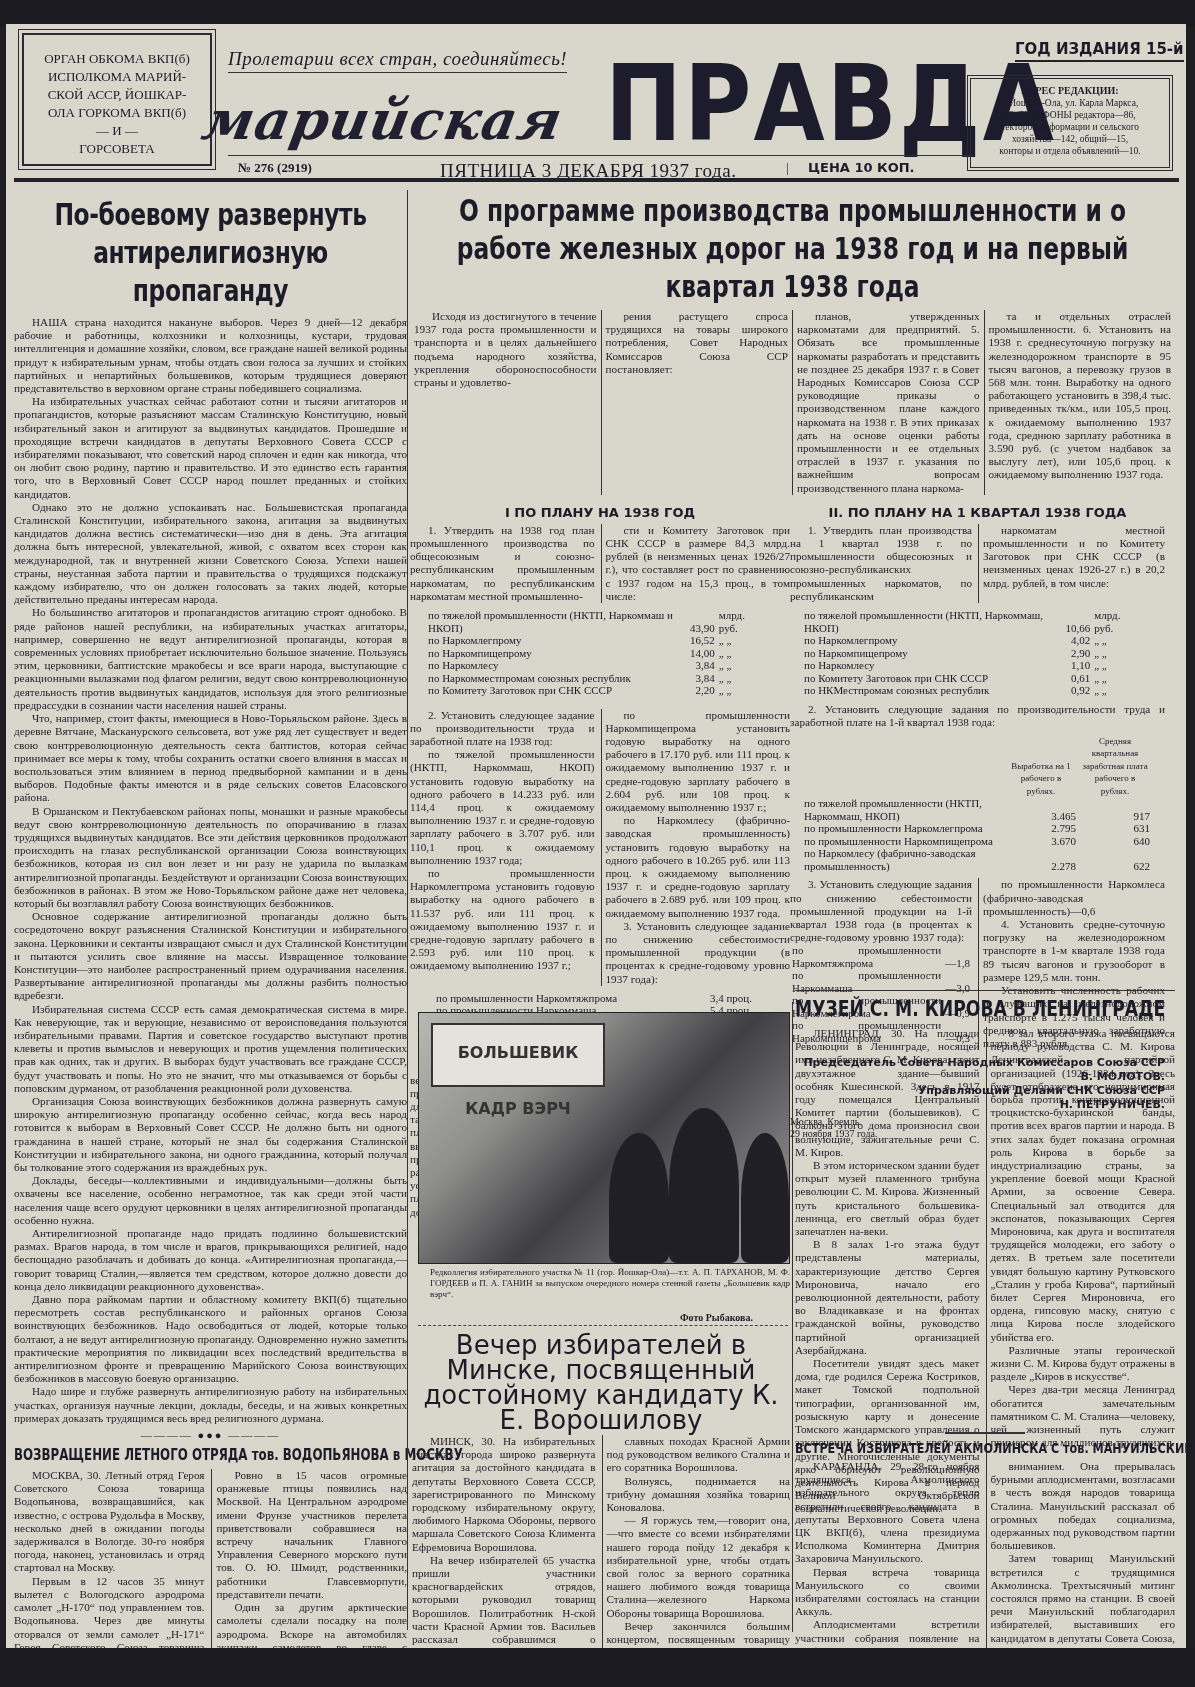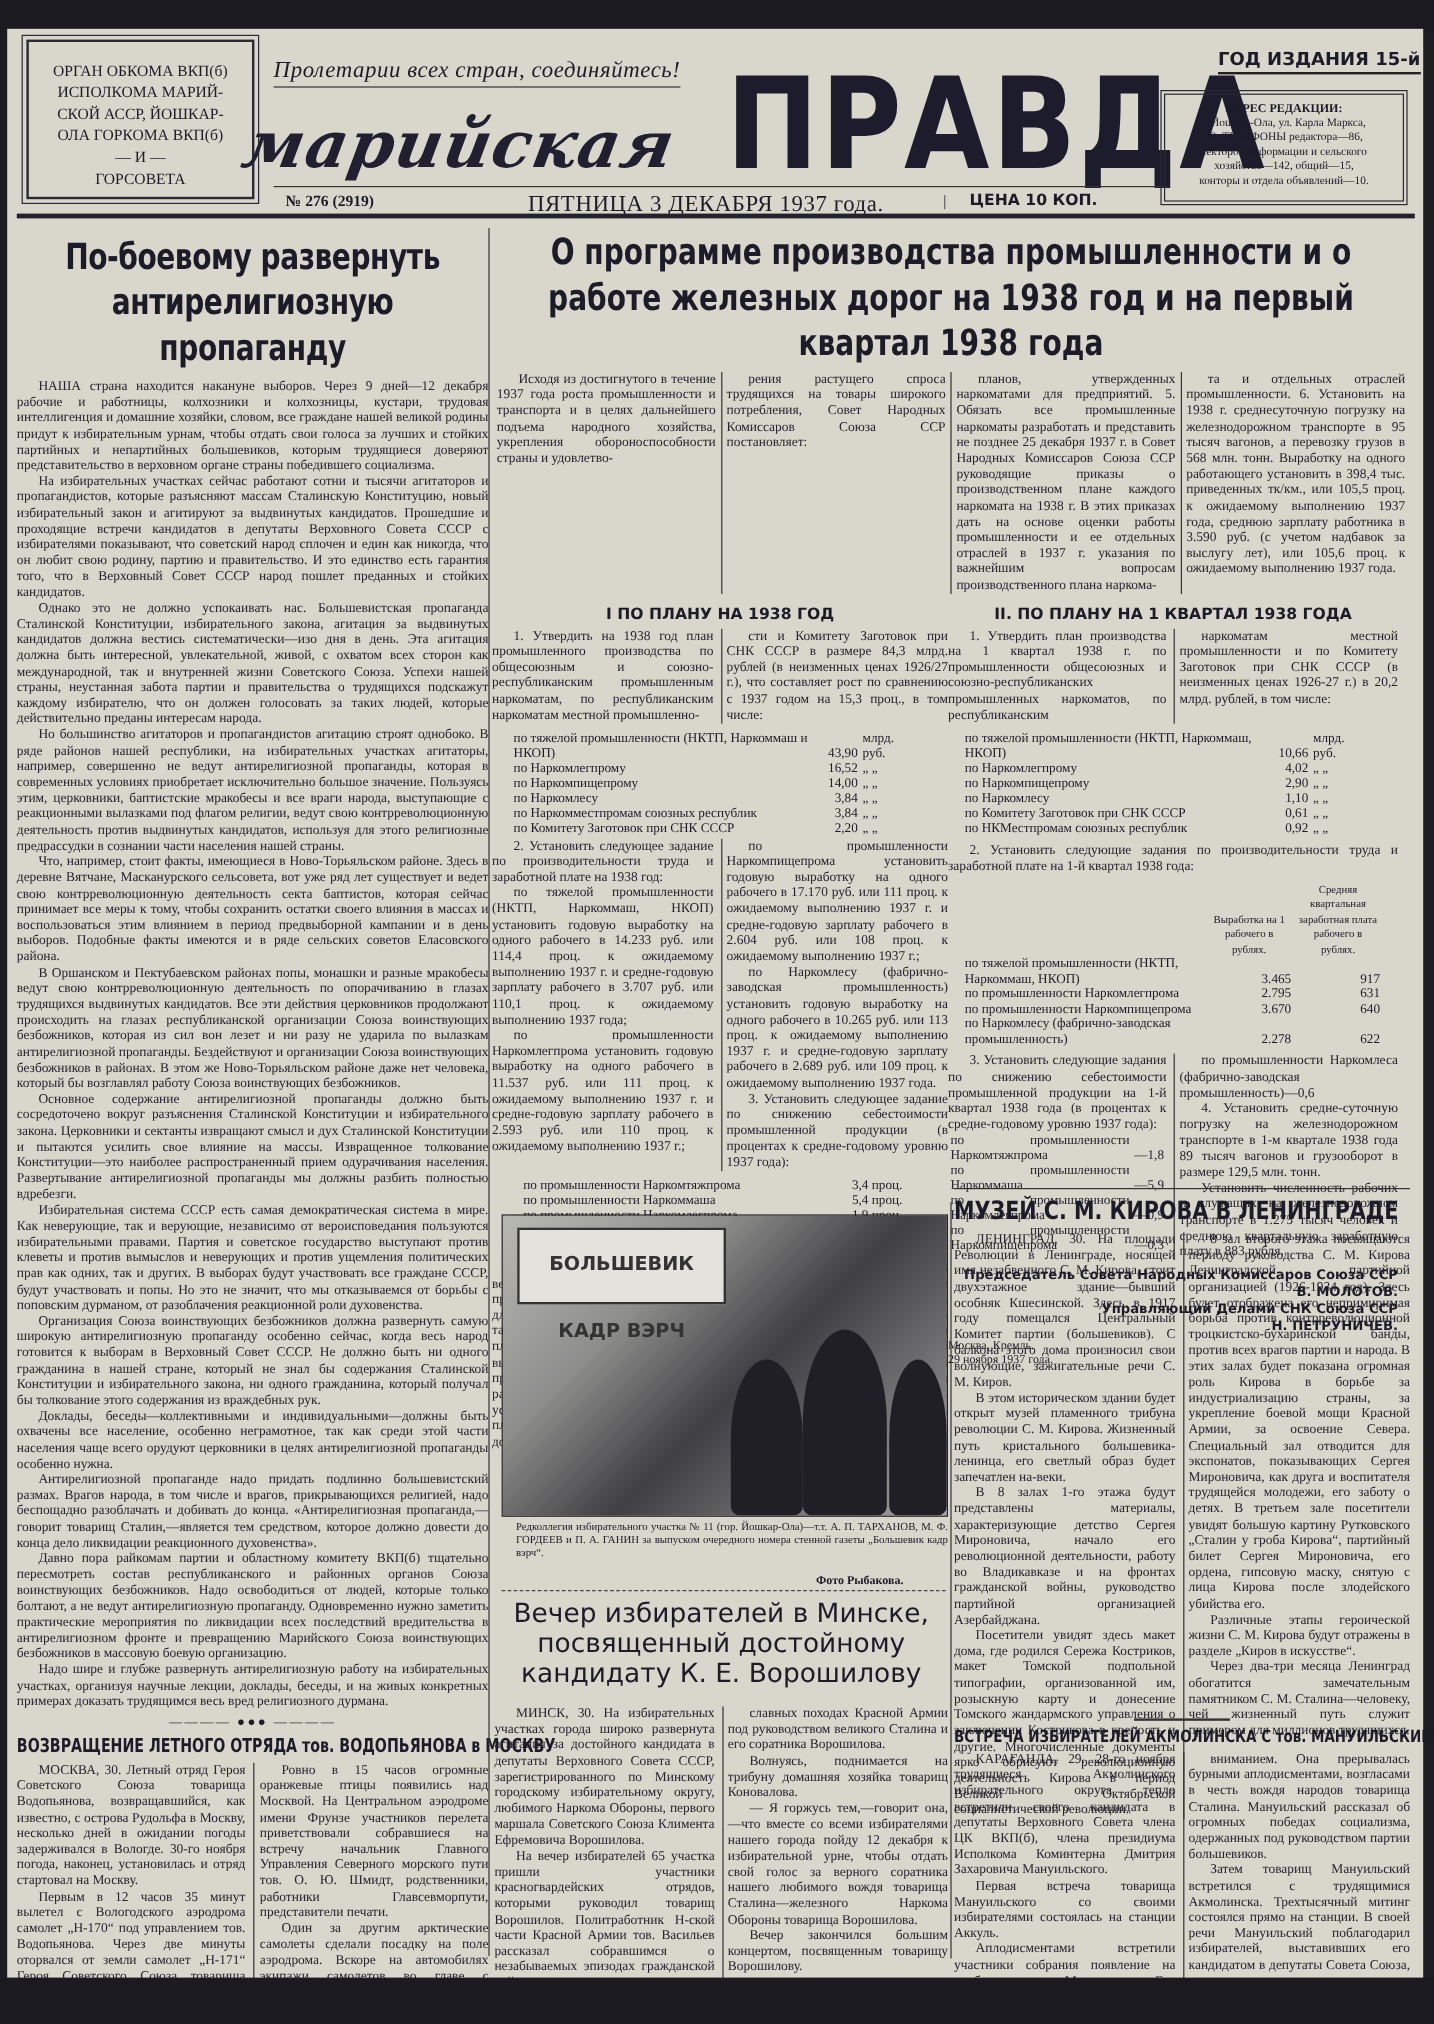--- a/index.html
+++ b/index.html
@@ -102,21 +102,21 @@
   .photo .sign {
     position: absolute; left: 12px; top: 10px; width: 170px; height: 60px; background: #e4e2dc;
     border: 2px solid #333; font-family: "DejaVu Sans", sans-serif; font-weight: bold; font-size: 16px;
     text-align: center; line-height: 56px; color: #333;
   }
   .photo .fig { position: absolute; border-radius: 50% 50% 8px 8px; background: #1f1f25; }
   .caption { position: absolute; left: 430px; top: 1267px; width: 360px; font-size: 9px; line-height: 11px; text-align: justify; }
   .photo-credit { position: absolute; left: 680px; top: 1312px; font-size: 10px; font-weight: bold; }
   .dash-rule { position: absolute; left: 418px; top: 1325px; width: 370px; border-top: 1px dashed #444; }
   .minsk { position: absolute; left: 412px; top: 1333px; width: 378px; }
-  .h-minsk { text-align: center; font-family: "DejaVu Sans", sans-serif; font-size: 22px; line-height: 25px; margin-bottom: 14px; }
+  .h-minsk { text-align: center; font-family: "DejaVu Sans", sans-serif; font-size: 26px; line-height: 25px; margin-bottom: 2px; }
 
   .kirov-rule { position: absolute; left: 795px; top: 990px; width: 380px; border-top: 1px solid #333; }
   .kirov { position: absolute; left: 795px; top: 997px; width: 380px; }
   .h-kirov { font-family: "DejaVu Sans", sans-serif; font-weight: bold; font-size: 21px; transform: scaleX(0.82); transform-origin: left; white-space: nowrap; margin-bottom: 6px; }
   .vline-kirov { position: absolute; left: 792px; top: 1002px; width: 1px; height: 630px; background: #333; }
   .akmol { position: absolute; left: 795px; top: 1432px; width: 380px; }
   .short-rule { width: 80px; margin: 0 auto 6px; border-top: 2px solid #333; }
   .h-akmol { font-family: "DejaVu Sans", sans-serif; font-weight: bold; font-size: 14px; transform: scaleX(0.8); transform-origin: left; white-space: nowrap; margin-bottom: 4px; }
 </style>
 </head>
@@ -207,21 +207,21 @@
     <div style="width:380px;">
       <div class="sec-h">I ПО ПЛАНУ НА 1938 ГОД</div>
       <div class="two-col body-text">
         <div>
             <p>1. Утвердить на 1938 год план промышленного производства по общесоюзным и союзно-республиканским промышленным наркоматам, по республиканским наркоматам местной промышленно-</p>
           </div>
         <div class="vrule" style="padding-left:4px">
             <p>сти и Комитету Заготовок при СНК СССР в размере 84,3 млрд. рублей (в неизменных ценах 1926/27 г.), что составляет рост по сравнению с 1937 годом на 15,3 проц., в том числе:</p>
           </div>
       </div>
-      <table class="tbl" style="margin:6px 0 2px 16px; width:340px;">
+      <table class="tbl" style="margin:6px 0 12px 16px; width:340px;">
         <tbody>
             <tr>
               <td>по тяжелой промышленности (НКТП, Наркоммаш и НКОП)</td>
               <td class="num">43,90</td>
               <td>млрд. руб.</td>
             </tr>
         <tr>
               <td>по Наркомлегпрому</td>
               <td class="num">16,52</td>
               <td>„ „</td>
@@ -374,21 +374,21 @@
         <div>
           <p>3. Установить следующие задания по снижению себестоимости промышленной продукции на 1-й квартал 1938 года (в процентах к средне-годовому уровню 1937 года):</p>
           <table class="tbl">
             <tbody>
                 <tr>
                   <td>по промышленности Наркомтяжпрома</td>
                   <td class="num">—1,8</td>
                 </tr>
             <tr>
                   <td>по промышленности Наркоммаша</td>
-                  <td class="num">—5,9</td>
+                  <td class="num">—3,0</td>
                 </tr>
             <tr>
                   <td>по промышленности Наркомлегпрома</td>
                   <td class="num">—0,9</td>
                 </tr>
             <tr>
                   <td>по промышленности Наркомпищепрома</td>
                   <td class="num">—0,3</td>
                 </tr>
           </tbody>

